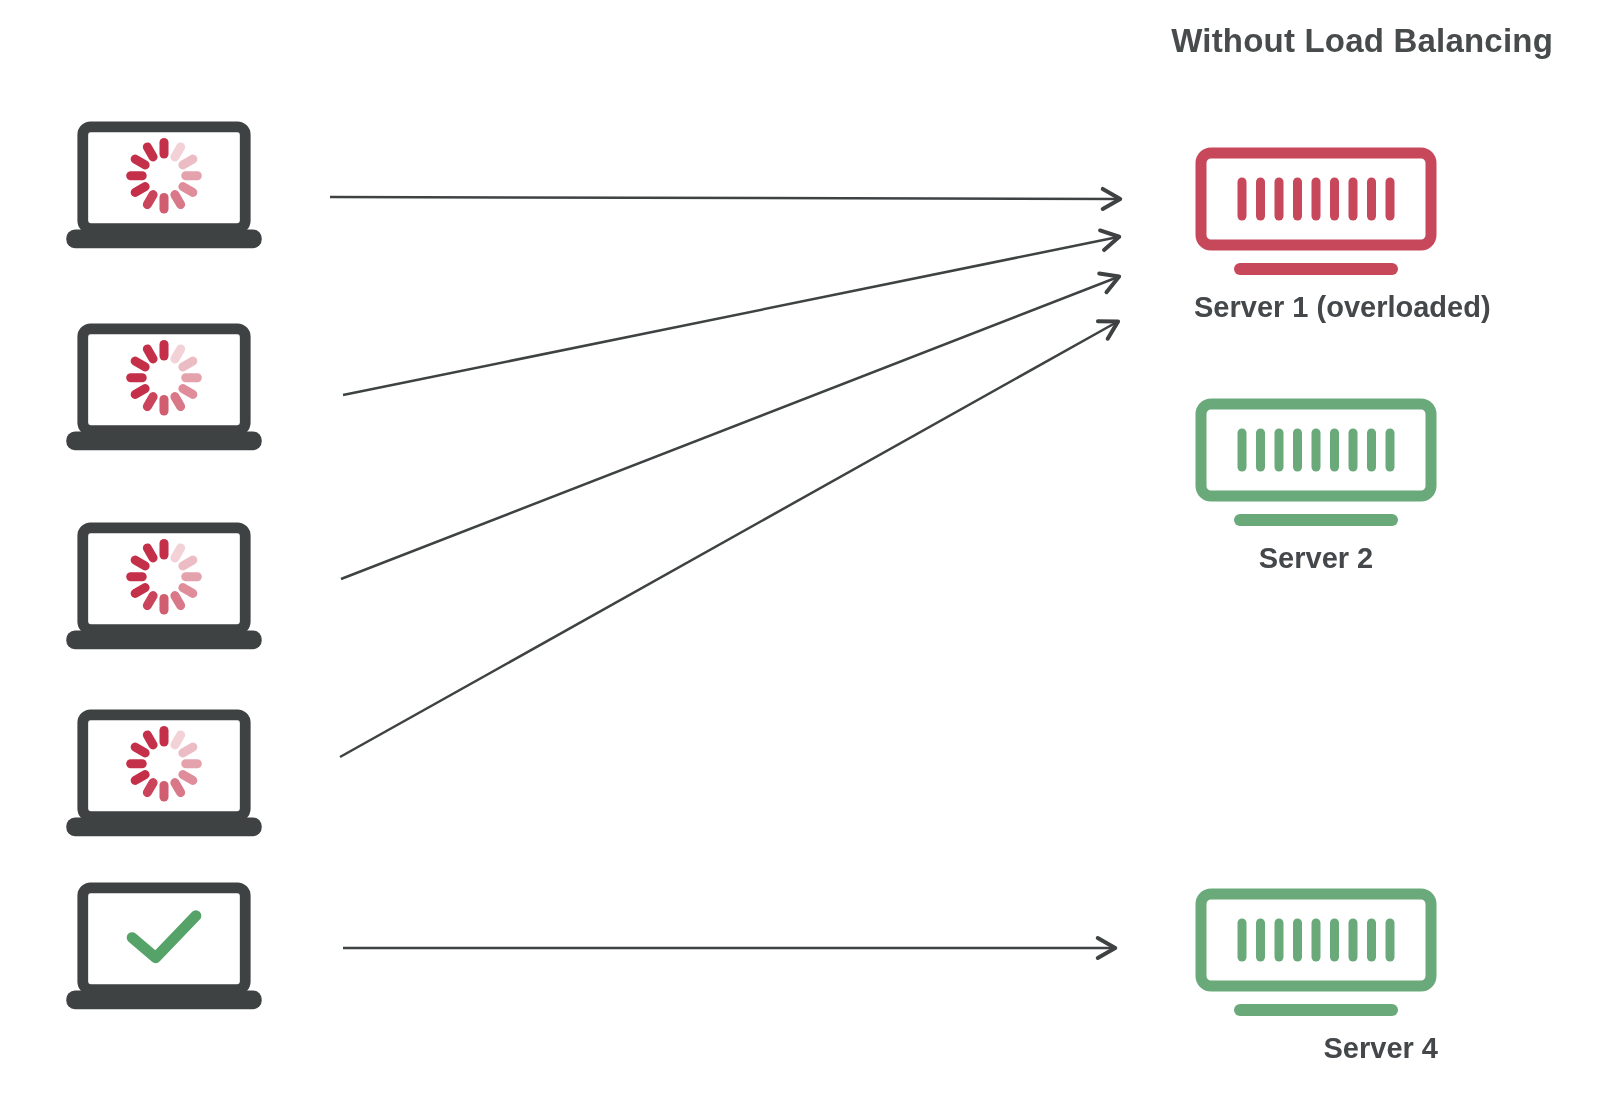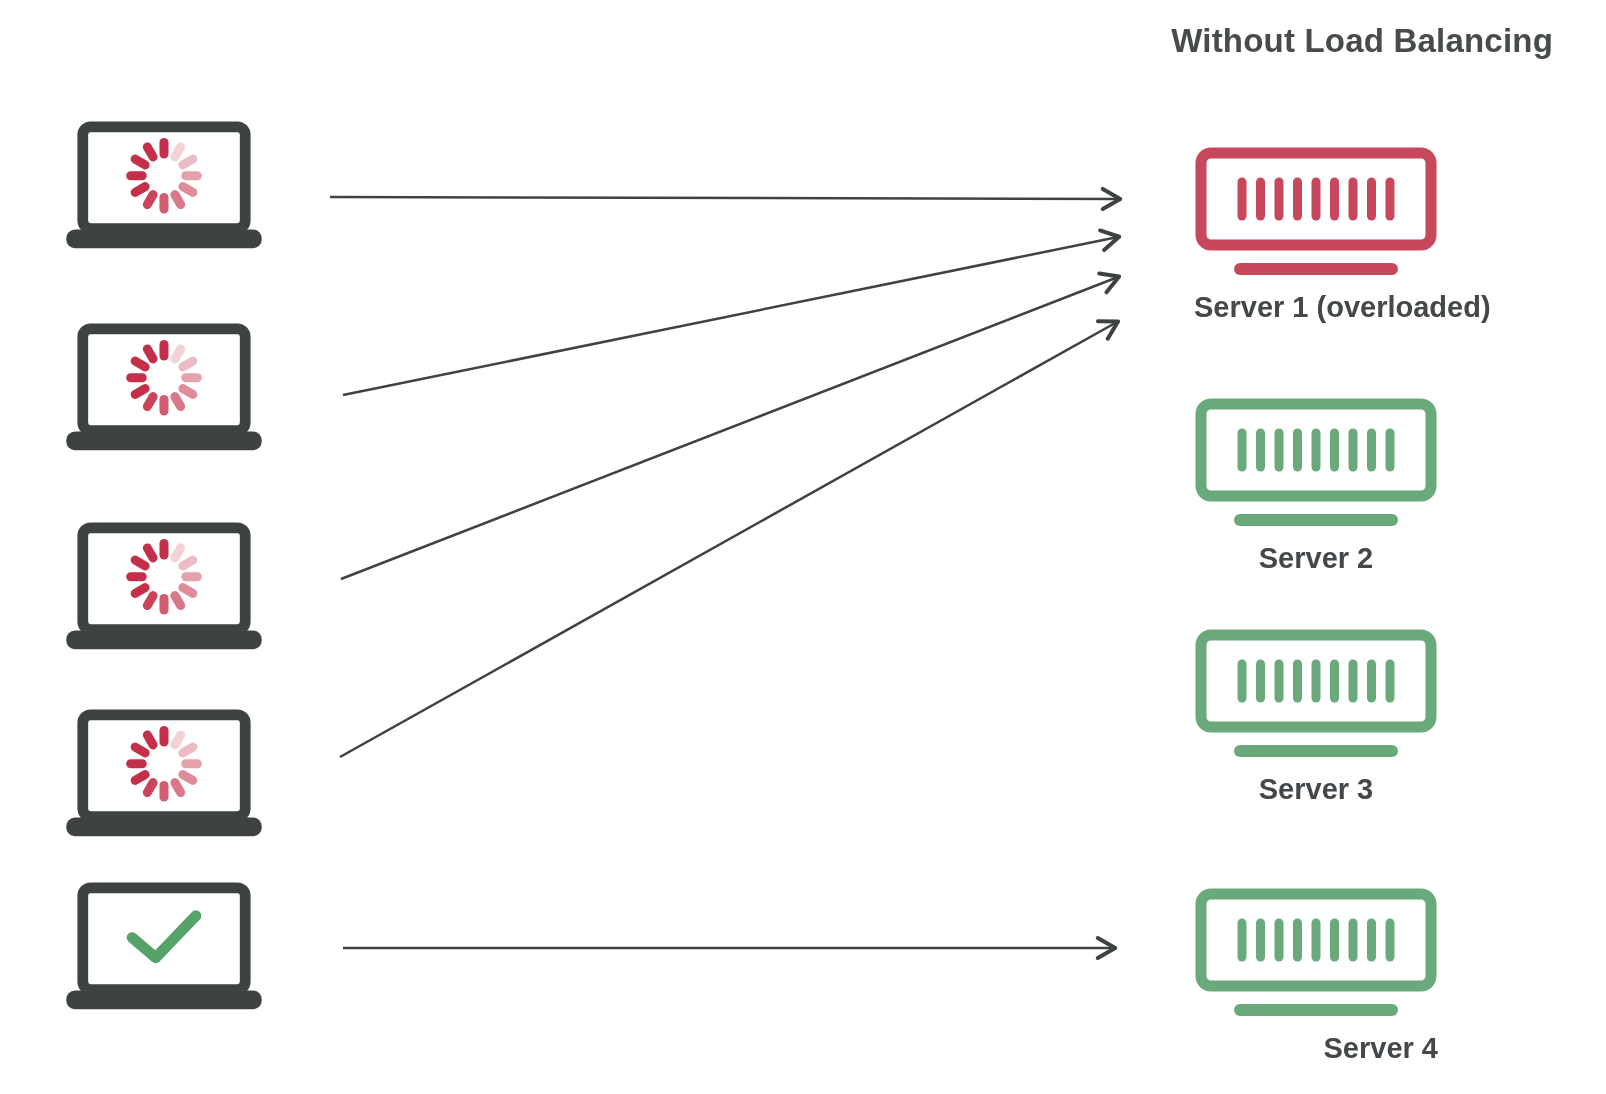--- a/index.html
+++ b/index.html
@@ -138,26 +138,20 @@
         <use href="#server-glyph"></use>
       </svg>
     <div class="server-label">Server 1 (overloaded)</div>
   </div>
   <div class="server server-2">
     <svg viewBox="0 0 244 136">
         <use href="#server-glyph"></use>
       </svg>
     <div class="server-label">Server 2</div>
   </div>
-  <div class="server server-3">
-    <svg viewBox="0 0 244 136">
-        <use href="#server-glyph"></use>
-      </svg>
-    <div class="server-label">Server 3</div>
-  </div>
   <div class="server server-4">
     <svg viewBox="0 0 244 136">
         <use href="#server-glyph"></use>
       </svg>
     <div class="server-label">Server 4</div>
   </div>
 
   <svg class="arrow-layer" viewBox="0 0 1606 1094">
     <defs>
       <marker id="arrowhead" viewBox="0 0 24 24" refX="18" refY="12" markerWidth="12" markerHeight="12" orient="auto">

